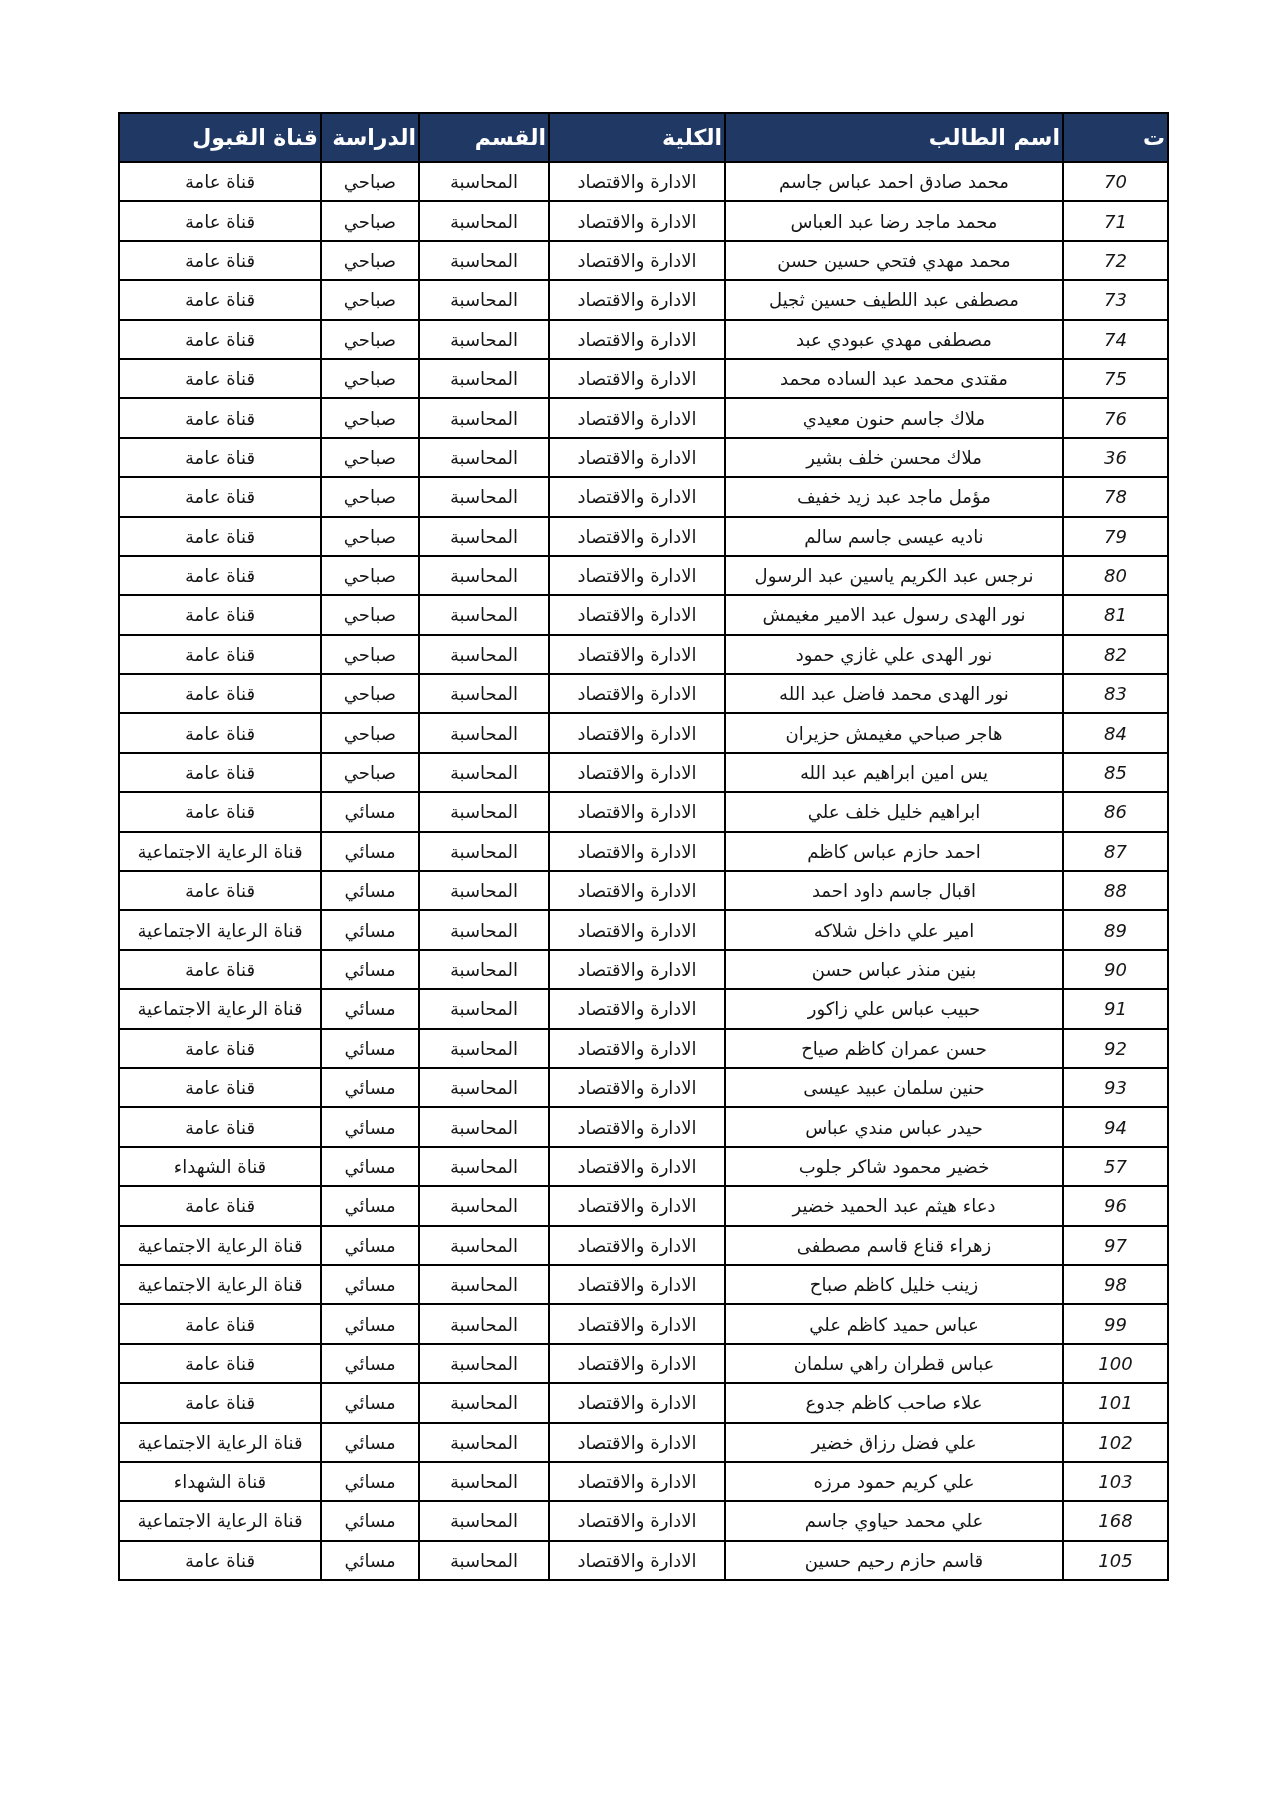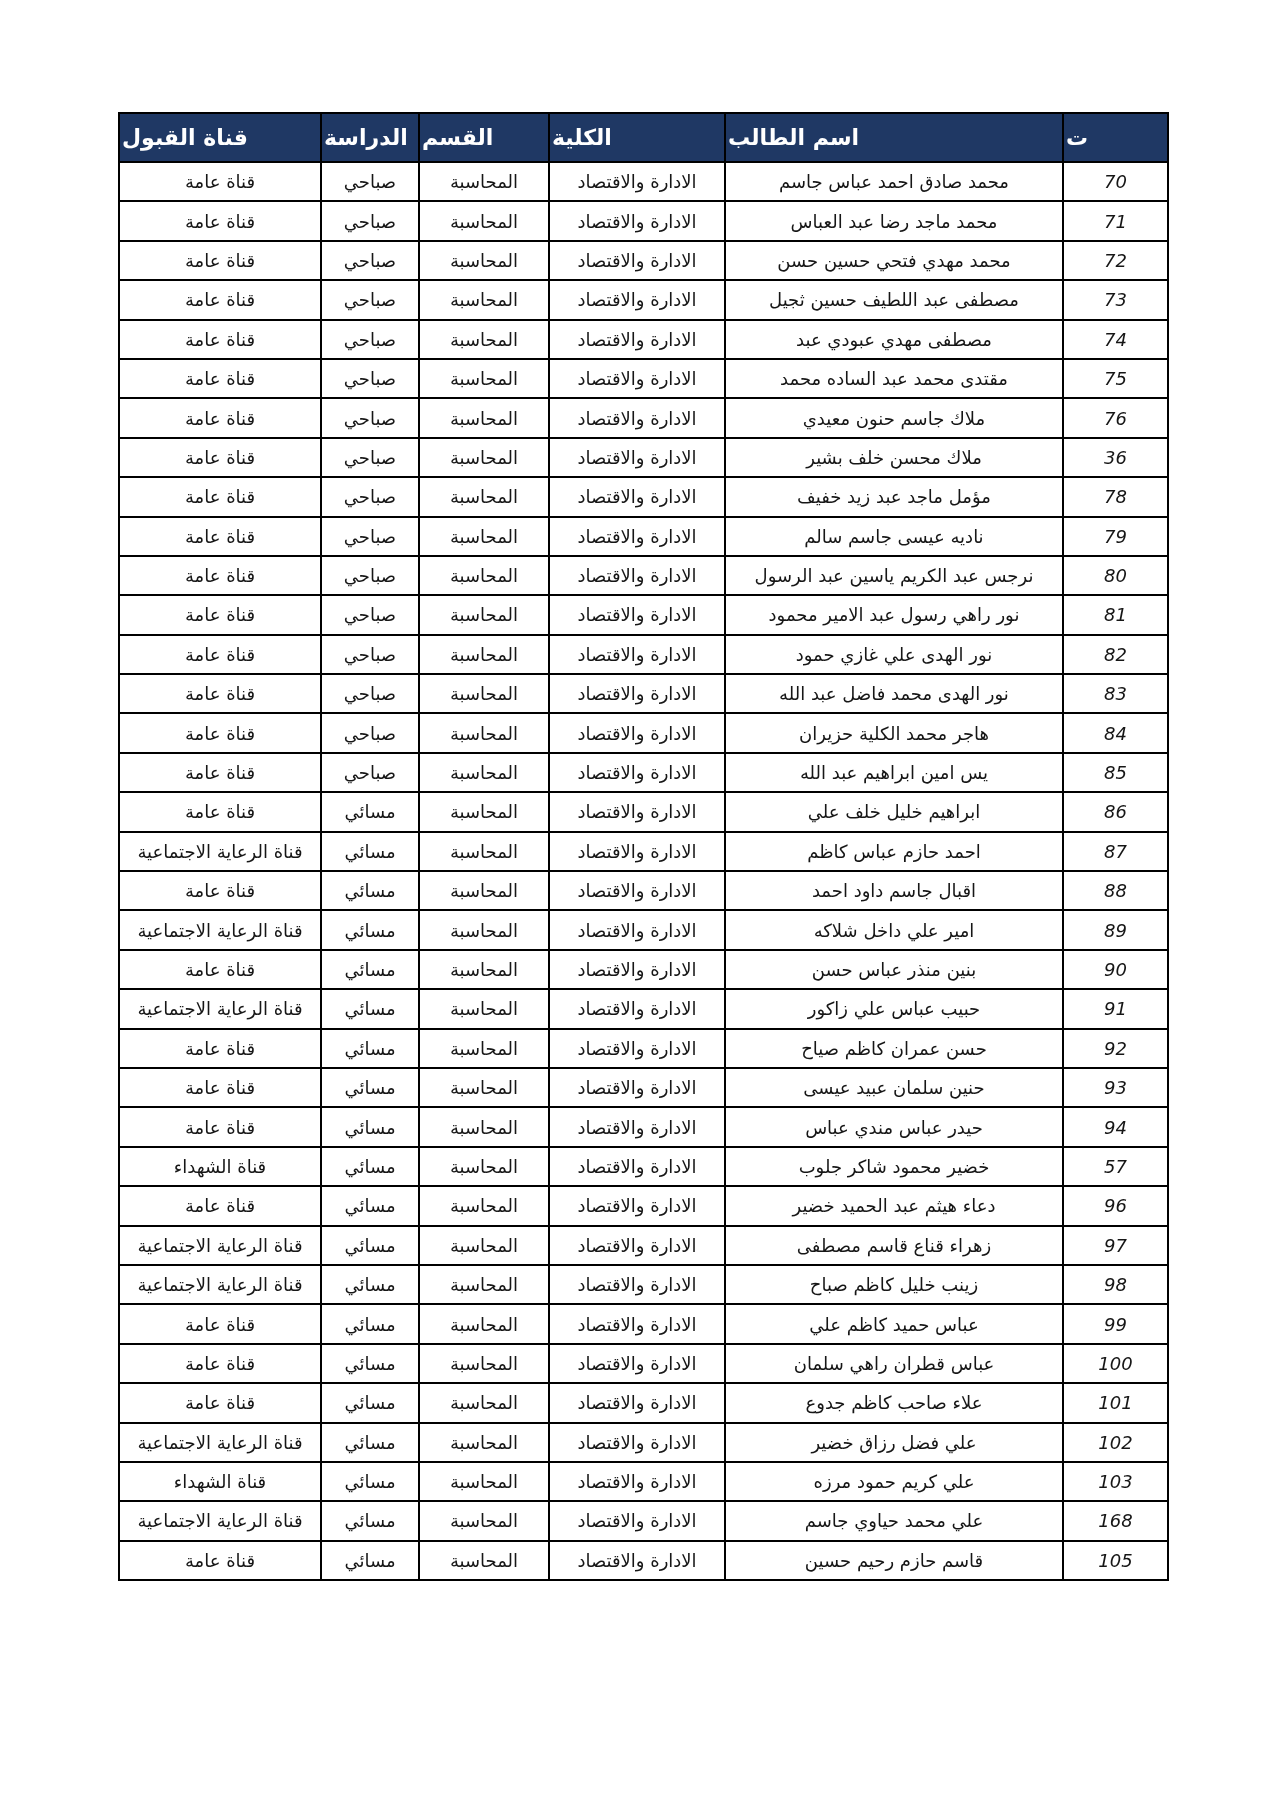--- a/index.html
+++ b/index.html
@@ -35,21 +35,21 @@
     overflow: hidden;
     vertical-align: middle;
     padding: 0 2px;
   }
   table.students th {
     background: #1F3864;
     color: #ffffff;
     font-size: 22px;
     font-weight: bold;
     height: 47px;
-    text-align: left;
+    text-align: right;
   }
   table.students td {
     height: 37.4px;
     font-size: 18px;
     color: #161616;
     text-align: center;
     background: #ffffff;
   }
   
   col.c-index       { width: 105px; }
@@ -176,21 +176,21 @@
         <tr>
           <td class="col-index">80</td>
           <td class="col-name">نرجس عبد الكريم ياسين عبد الرسول</td>
           <td class="col-college">الادارة والاقتصاد</td>
           <td class="col-department">المحاسبة</td>
           <td class="col-study">صباحي</td>
           <td class="col-channel">قناة عامة</td>
         </tr>
         <tr>
           <td class="col-index">81</td>
-          <td class="col-name">نور راهي رسول عبد الامير محمود</td>
+          <td class="col-name">نور الهدى رسول عبد الامير مغيمش</td>
           <td class="col-college">الادارة والاقتصاد</td>
           <td class="col-department">المحاسبة</td>
           <td class="col-study">صباحي</td>
           <td class="col-channel">قناة عامة</td>
         </tr>
         <tr>
           <td class="col-index">82</td>
           <td class="col-name">نور الهدى علي غازي حمود</td>
           <td class="col-college">الادارة والاقتصاد</td>
           <td class="col-department">المحاسبة</td>
@@ -200,21 +200,21 @@
         <tr>
           <td class="col-index">83</td>
           <td class="col-name">نور الهدى محمد فاضل عبد الله</td>
           <td class="col-college">الادارة والاقتصاد</td>
           <td class="col-department">المحاسبة</td>
           <td class="col-study">صباحي</td>
           <td class="col-channel">قناة عامة</td>
         </tr>
         <tr>
           <td class="col-index">84</td>
-          <td class="col-name">هاجر محمد الكلية حزيران</td>
+          <td class="col-name">هاجر صباحي مغيمش حزيران</td>
           <td class="col-college">الادارة والاقتصاد</td>
           <td class="col-department">المحاسبة</td>
           <td class="col-study">صباحي</td>
           <td class="col-channel">قناة عامة</td>
         </tr>
         <tr>
           <td class="col-index">85</td>
           <td class="col-name">يس امين ابراهيم عبد الله</td>
           <td class="col-college">الادارة والاقتصاد</td>
           <td class="col-department">المحاسبة</td>

